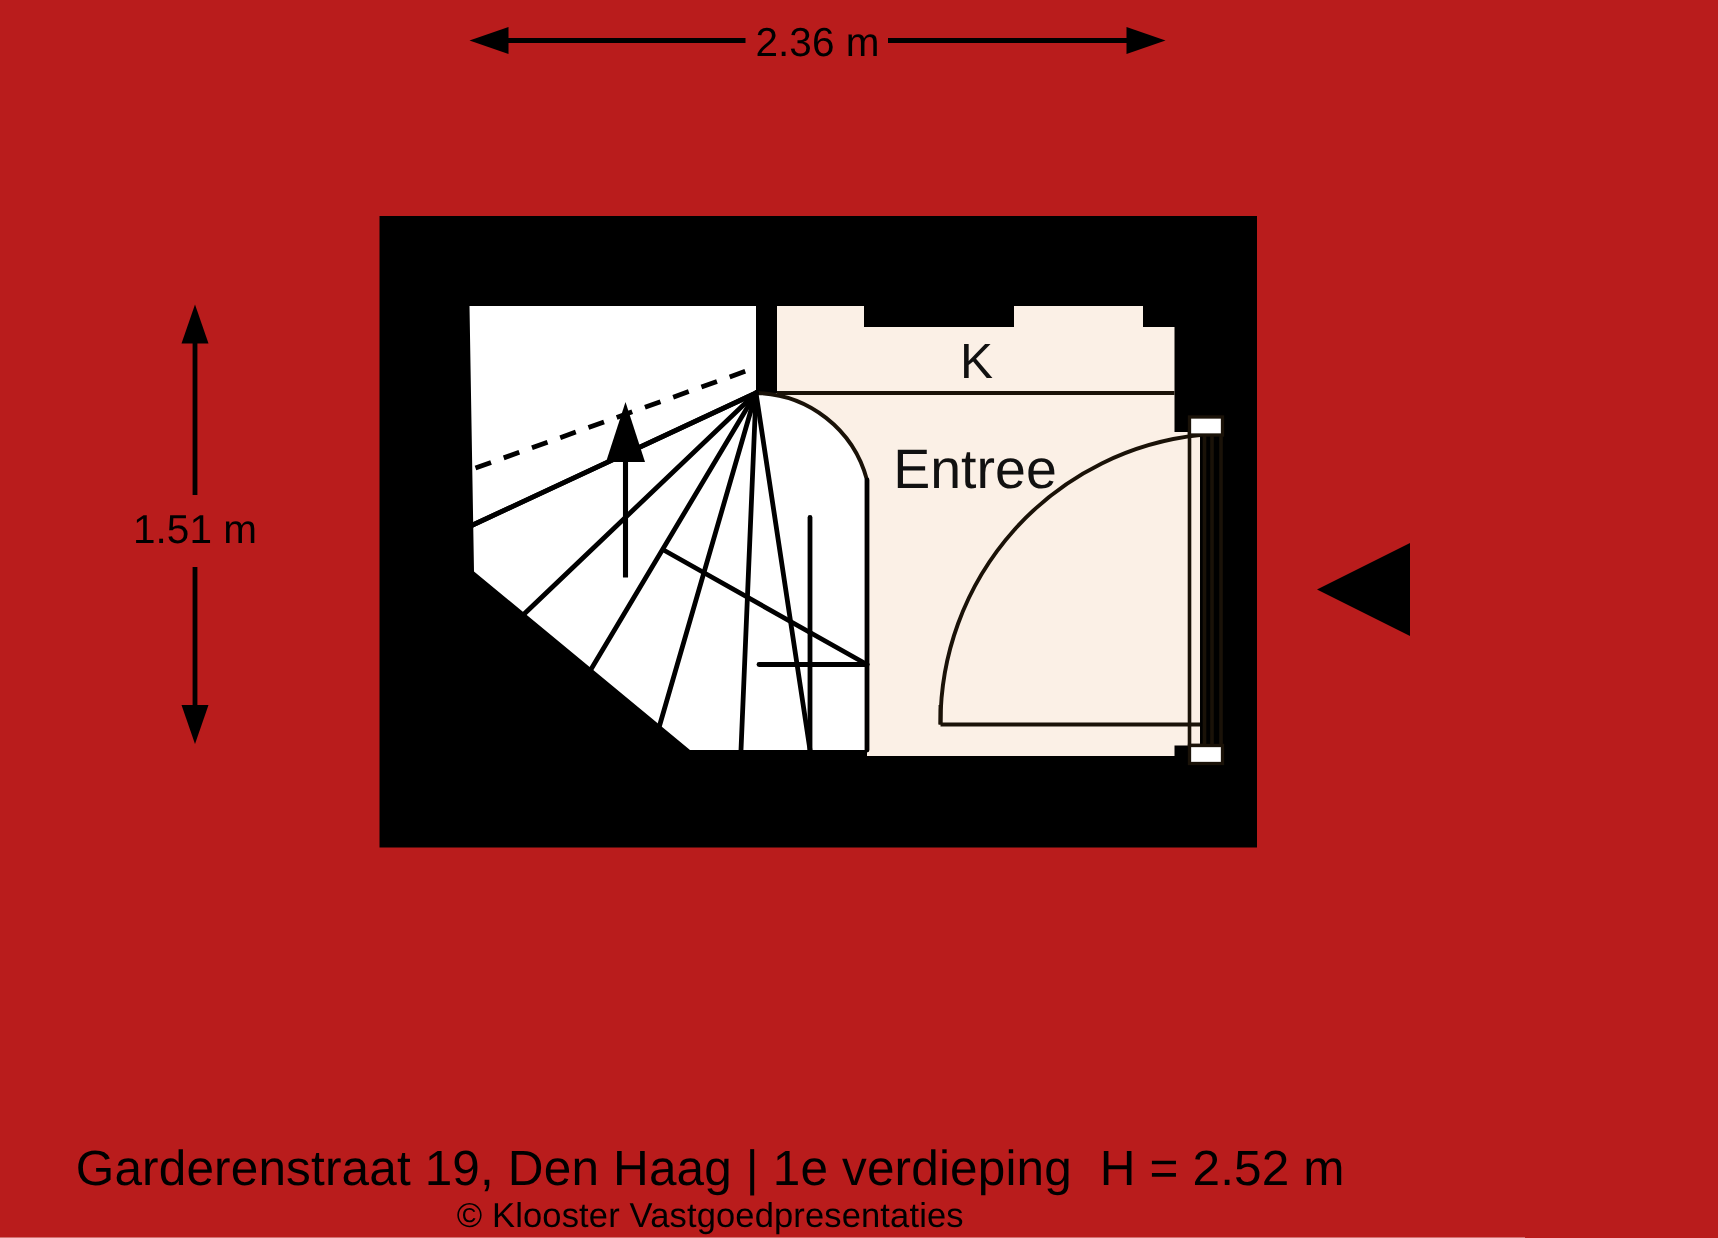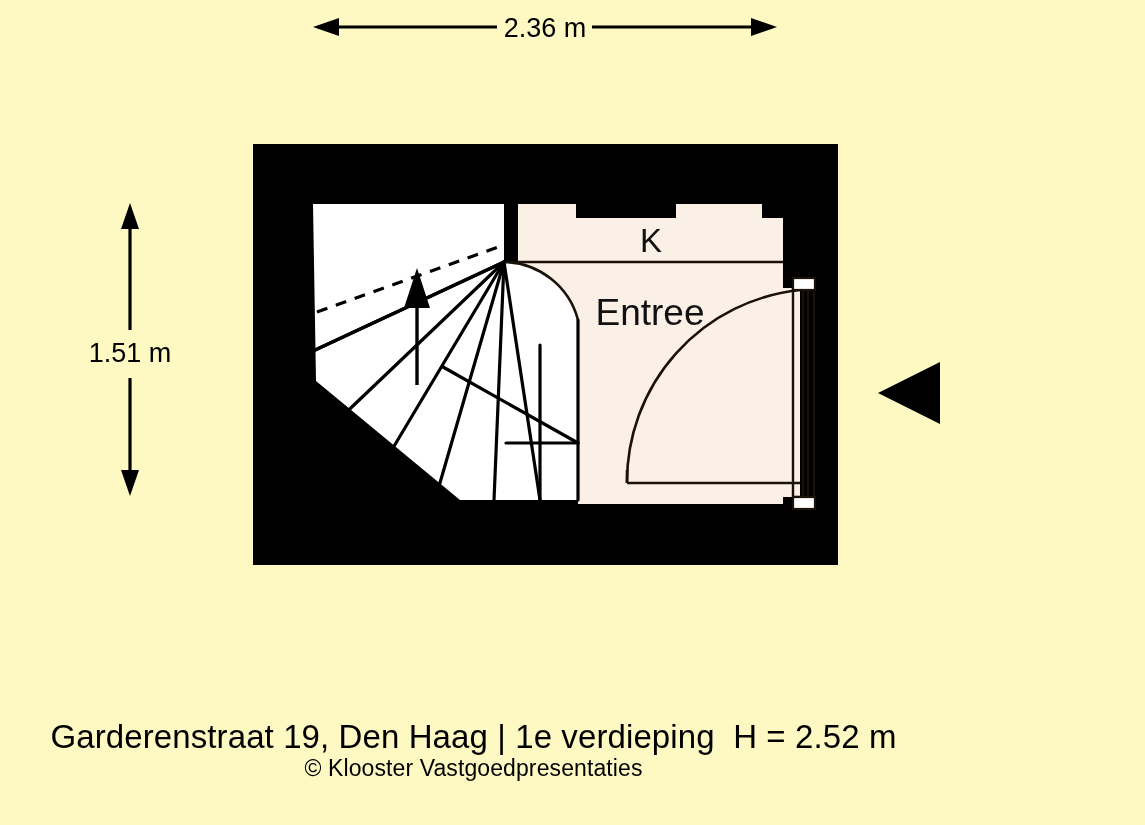--- a/index.html
+++ b/index.html
@@ -12,21 +12,21 @@
     width: 1145px;
     height: 825px;
     font-family: "Liberation Sans", sans-serif;
     color: #000000;
     overflow: hidden;
   }
   #page {
     position: relative;
     width: 1145px;
     height: 825px;
-    background: #fef9c3;
+    background: #b91c1c;
   }
   #plan-svg {
     position: absolute;
     left: 0;
     top: 0;
     width: 1145px;
     height: 825px;
     display: block;
   }
   .dim-label {
@@ -40,21 +40,21 @@
     fill: #111111;
   }
   .room-label-big {
     font-family: "Liberation Sans", sans-serif;
     font-size: 37px;
     fill: #111111;
   }
   #caption {
     position: absolute;
     left: 0;
-    top: 718px;
+    top: 760px;
     width: 947px;
     text-align: center;
     line-height: 1.13;
   }
   #caption .line1 {
     font-size: 33px;
     letter-spacing: 0.1px;
     white-space: pre;
   }
   #caption .line2 {

